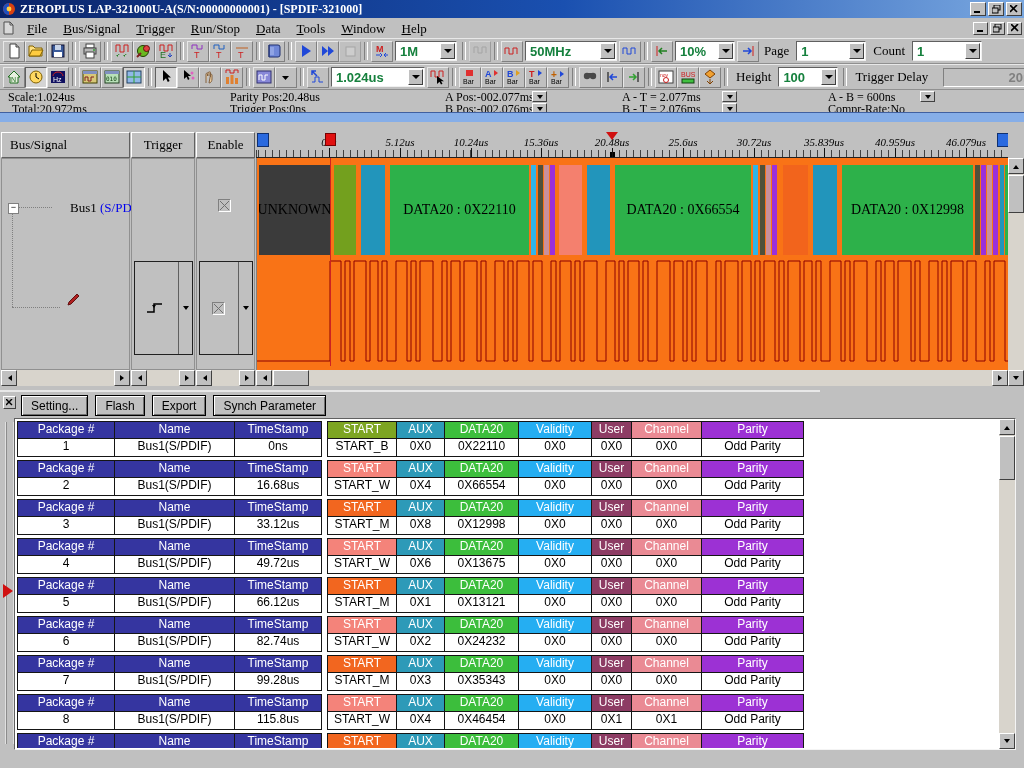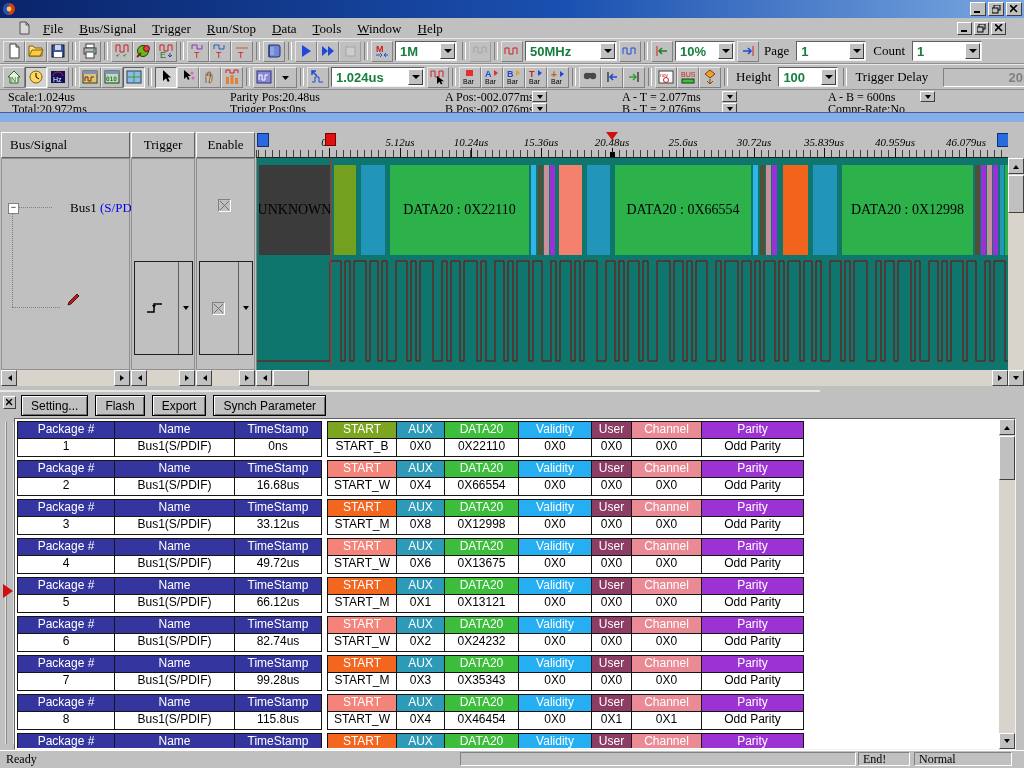--- a/index.html
+++ b/index.html
@@ -8,21 +8,21 @@
   
   #titlebar{position:absolute;top:0;left:0;width:1024px;height:18px;
     background:linear-gradient(90deg,#0a246a 0%,#1a50b0 55%,#7aa8e0 100%);
     display:flex;align-items:center;padding:0 2px;box-sizing:border-box}
   #title-text{color:#fff;font:bold 12px "Liberation Serif",serif;margin-left:4px;white-space:nowrap}
   .winbtns{margin-left:auto;display:flex;gap:2px}
   .wbtn{width:16px;height:14px;background:#c0c0c0;border:1px solid;border-color:#fff #404040 #404040 #fff;
         display:flex;align-items:center;justify-content:center;box-sizing:border-box}
   .wbtn.small{width:15px;height:13px}
   
-  #menubar{position:absolute;top:18px;left:0;width:1024px;height:20px;display:flex;align-items:center;padding:0 18px;box-sizing:border-box}
+  #menubar{position:absolute;top:18px;left:0;width:1024px;height:20px;display:flex;align-items:center;padding:0 2px;box-sizing:border-box}
   .menu-item{display:inline-block;font:13px "Liberation Serif",serif;color:#000;padding:1px 8px}
   .menu-item::first-letter{text-decoration:underline}
   
   .toolbar{position:absolute;left:0;width:1024px;height:26px;display:flex;align-items:center;
            padding-left:3px;box-sizing:border-box;border-top:1px solid #e8e8e8;border-bottom:1px solid #909090}
   #toolbar1{top:38px} #toolbar2{top:64px}
   .tb{width:22px;height:21px;display:inline-flex;align-items:center;justify-content:center;flex:none;
       background:#c0c0c0;border:1px solid;border-color:#e8e8e8 #808080 #808080 #e8e8e8;box-sizing:border-box}
   .tb.pressed{border-color:#606060 #fff #fff #606060;background:#d4d4d4}
   .tb.dis{opacity:.55}
@@ -54,21 +54,21 @@
       box-sizing:border-box;display:flex;align-items:center;font:13px "Liberation Serif",serif}
   #ruler{position:absolute;left:256px;top:10px;width:752px;height:26px;overflow:hidden}
   .rlabel{position:absolute;top:4px;transform:translateX(-50%);font:italic 11px "Liberation Serif",serif;white-space:nowrap}
   #ruler-strip{position:absolute;left:0;right:0;bottom:0;height:7px;border-bottom:1px solid #202020;
      background-image:repeating-linear-gradient(90deg,#404040 0 1px,transparent 1px 7.08px);background-position:2px 0}
   .majortick{position:absolute;bottom:1px;width:1px;height:9px;background:#101010}
   #marker-trigger{position:absolute;top:1px;width:9px;height:11px;background:#e01010;border:1px solid #700}
   #marker-display{position:absolute;top:0;width:0;height:0;border:6px solid transparent;border-top:8px solid #d01010;transform:translateX(-6px)}
   #notch-display{position:absolute;bottom:1px;width:5px;height:5px;background:#000;transform:translateX(-2px)}
   .bar-flag{position:absolute;top:1px;width:10px;height:12px;background:#2a6ae0;border:1px solid #103070}
-  #wave-white{position:absolute;left:256px;top:36px;width:752px;height:212px;background:#0f766e;border-left:1px solid #808080;overflow:hidden}
+  #wave-white{position:absolute;left:256px;top:36px;width:752px;height:212px;background:#f97316;border-left:1px solid #808080;overflow:hidden}
   .blk{position:absolute;top:7px;height:90px;display:flex;align-items:center;justify-content:center;
        overflow:hidden;white-space:nowrap;font:14px "Liberation Serif",serif}
   #trigger-line{position:absolute;top:0;bottom:4px;width:1px;background:#cc2222;z-index:5}
   #pulses{position:absolute;left:0;top:100px}
   .colbody{position:absolute;top:36px;height:212px;background:#c0c0c0;border:1px solid #909090;box-sizing:border-box}
   .dotv{position:absolute;width:0;border-left:1px dotted #808080}
   .doth{position:absolute;height:0;border-top:1px dotted #808080}
   #minusbox{position:absolute;width:9px;height:9px;background:#fff;border:1px solid #808080;
             font:9px "Liberation Sans",sans-serif;line-height:7px;text-align:center}
   #bus-label{position:absolute;font:13px "Liberation Serif",serif;white-space:nowrap}
@@ -131,20 +131,21 @@
 <div id="app">
 
   <div id="titlebar">
     <span>
         <svg width="14" height="14">
           <circle cx="7" cy="7" r="6" fill="#d84010"></circle>
           <path d="M7 1a6 6 0 000 12z" fill="#2050c0"></path>
           <circle cx="7" cy="7" r="2.4" fill="#ffd040"></circle>
         </svg>
       </span>
+    <span id="title-text">ZEROPLUS LAP-321000U-A(S/N:00000000001) - [SPDIF-321000]</span>
     <span class="winbtns">
       <span class="wbtn">
           <svg width="8" height="8">
             <rect x="0" y="6" width="6" height="2" fill="#000"></rect>
           </svg>
         </span>
       <span class="wbtn">
           <svg width="9" height="9">
             <rect x="2" y="0" width="6" height="5" fill="none" stroke="#000"></rect>
             <rect x="0" y="3" width="6" height="5" fill="#c0c0c0" stroke="#000"></rect>
@@ -1042,19 +1043,13 @@
           </span>
         <span class="vthumb" style="top:17px;height:44px"></span>
         <span class="sbtn" style="top:314px">
             <i class="arr down"></i>
           </span>
       </div>
     </div>
     <span id="sel-marker"></span>
   </div>
 
-  <div id="statusbar">
-    <span class="stitem" style="left:6px">Ready</span>
-    <span class="stitem stbox" style="left:460px;width:396px"></span>
-    <span class="stitem stbox" style="left:858px;width:52px">End!</span>
-    <span class="stitem stbox" style="left:914px;width:98px">Normal</span>
-  </div>
 </div>
 
 </body></html>

